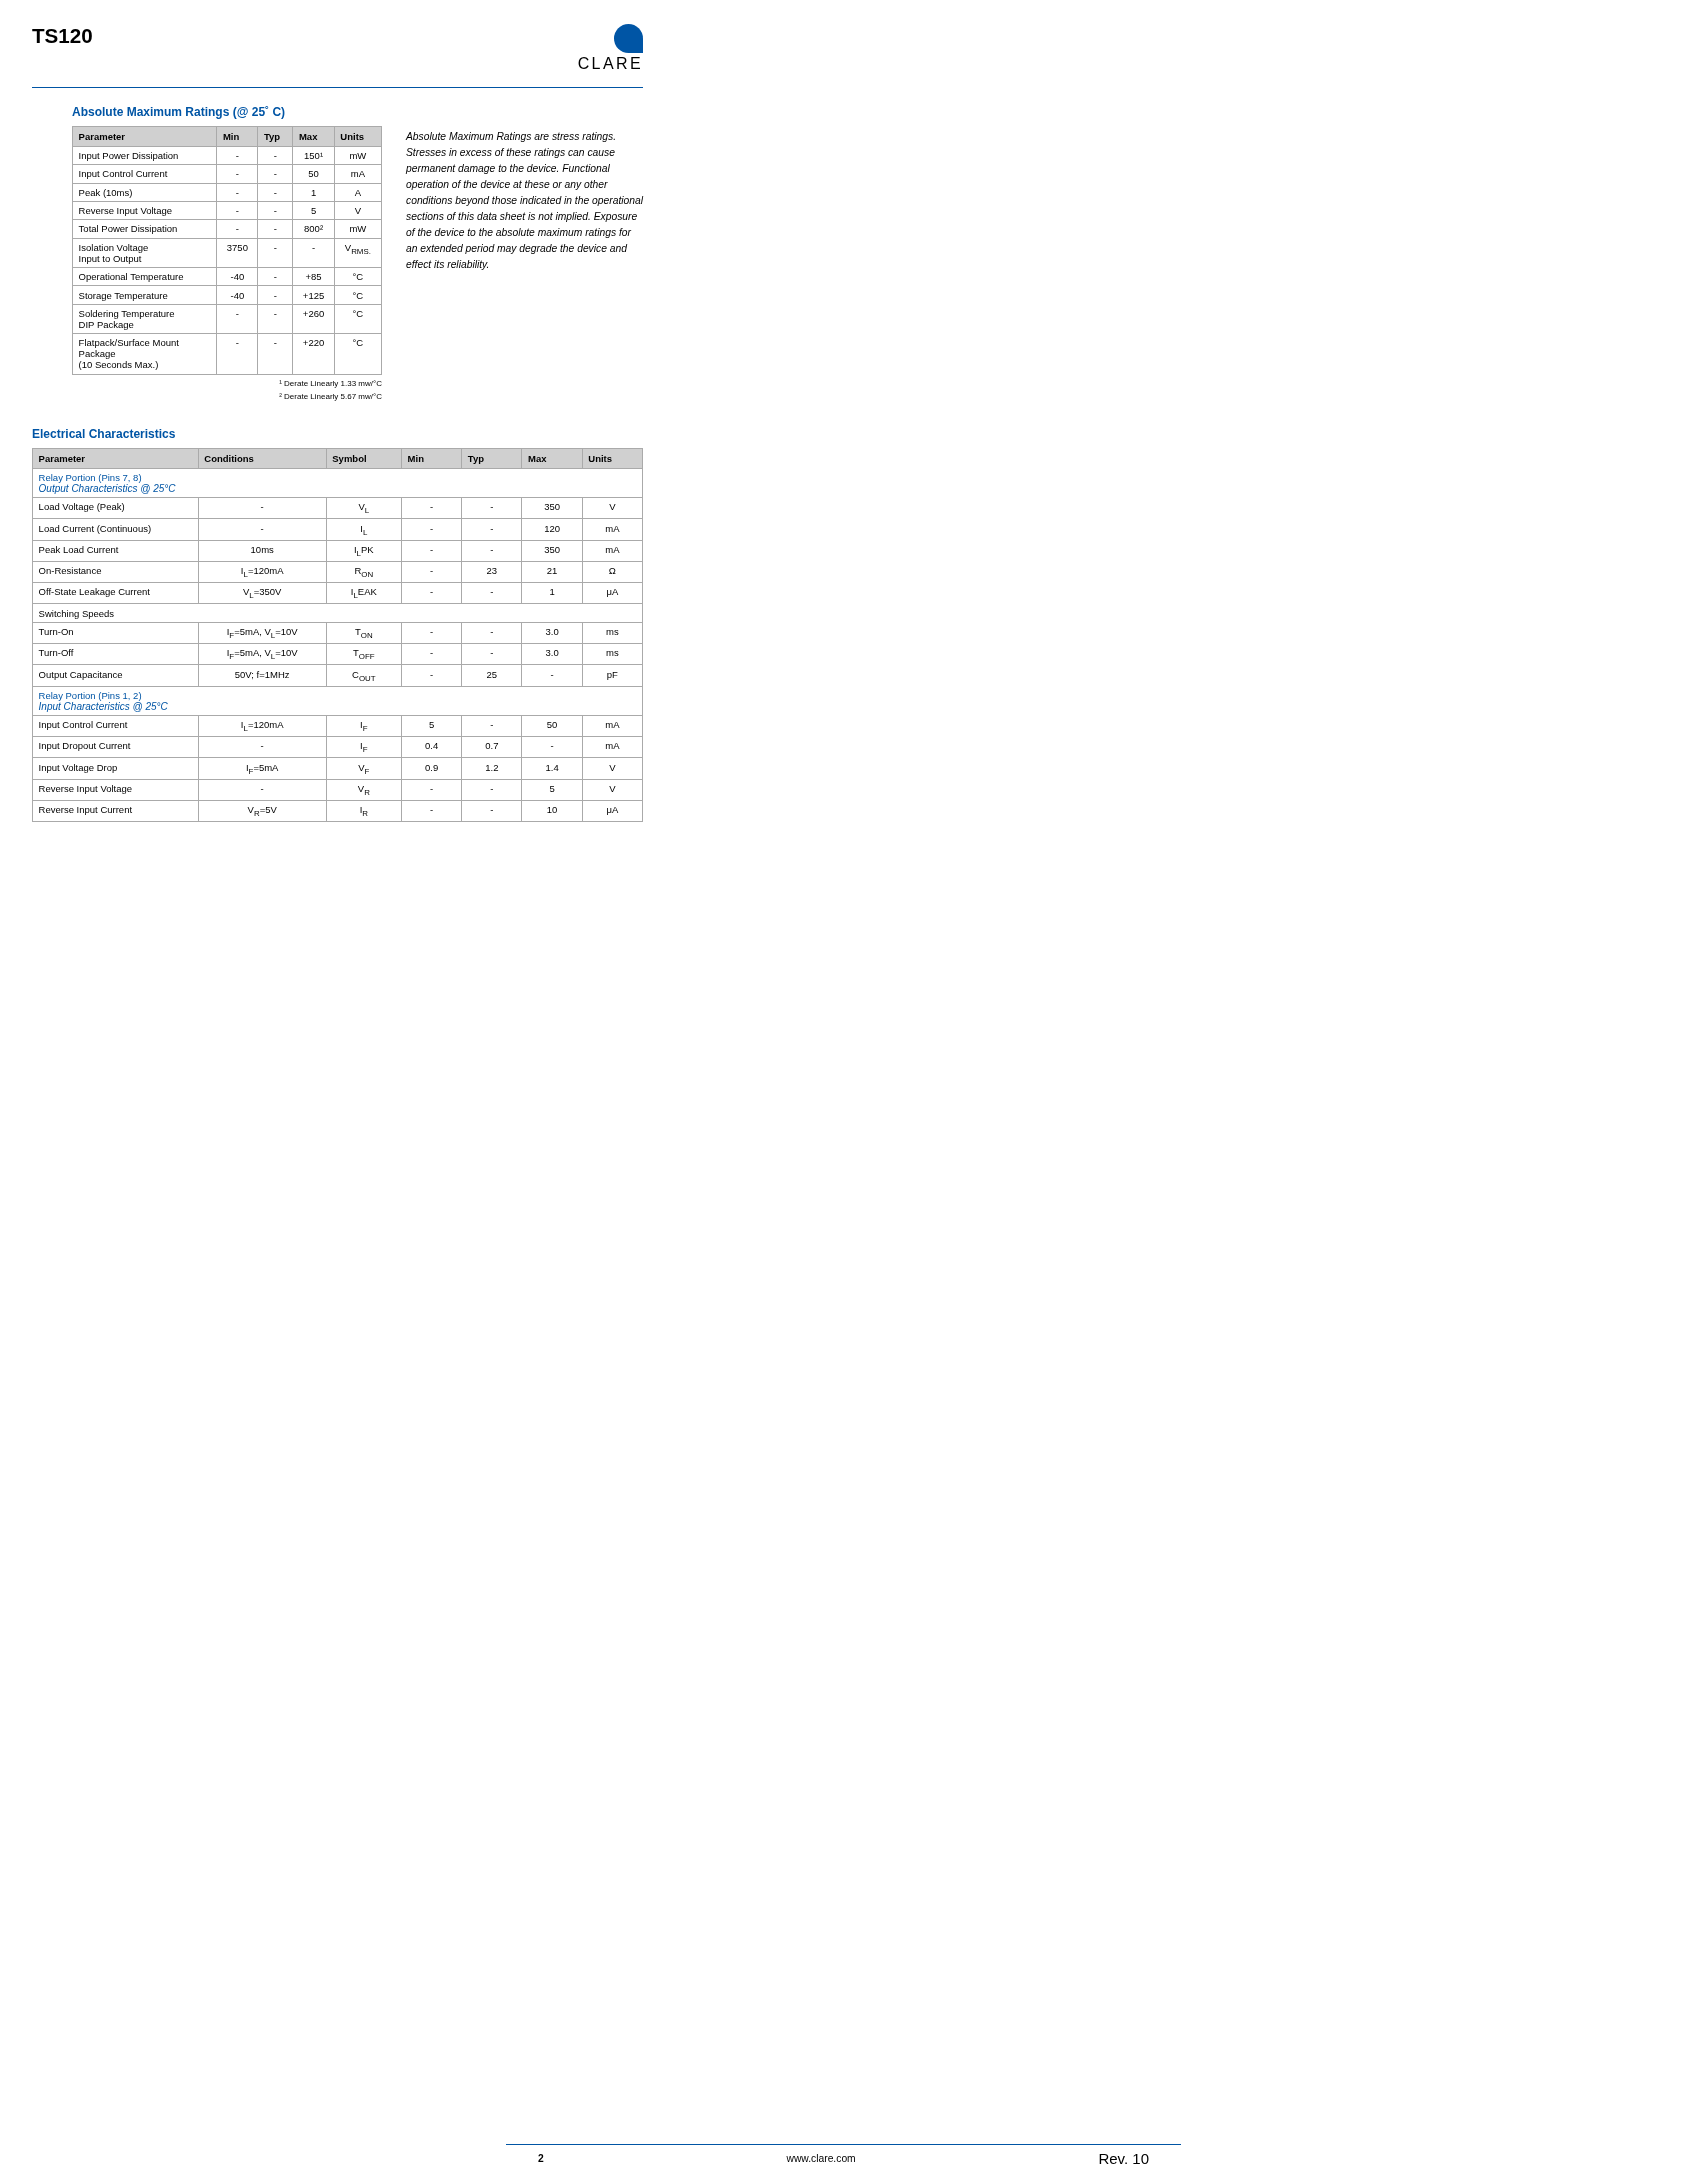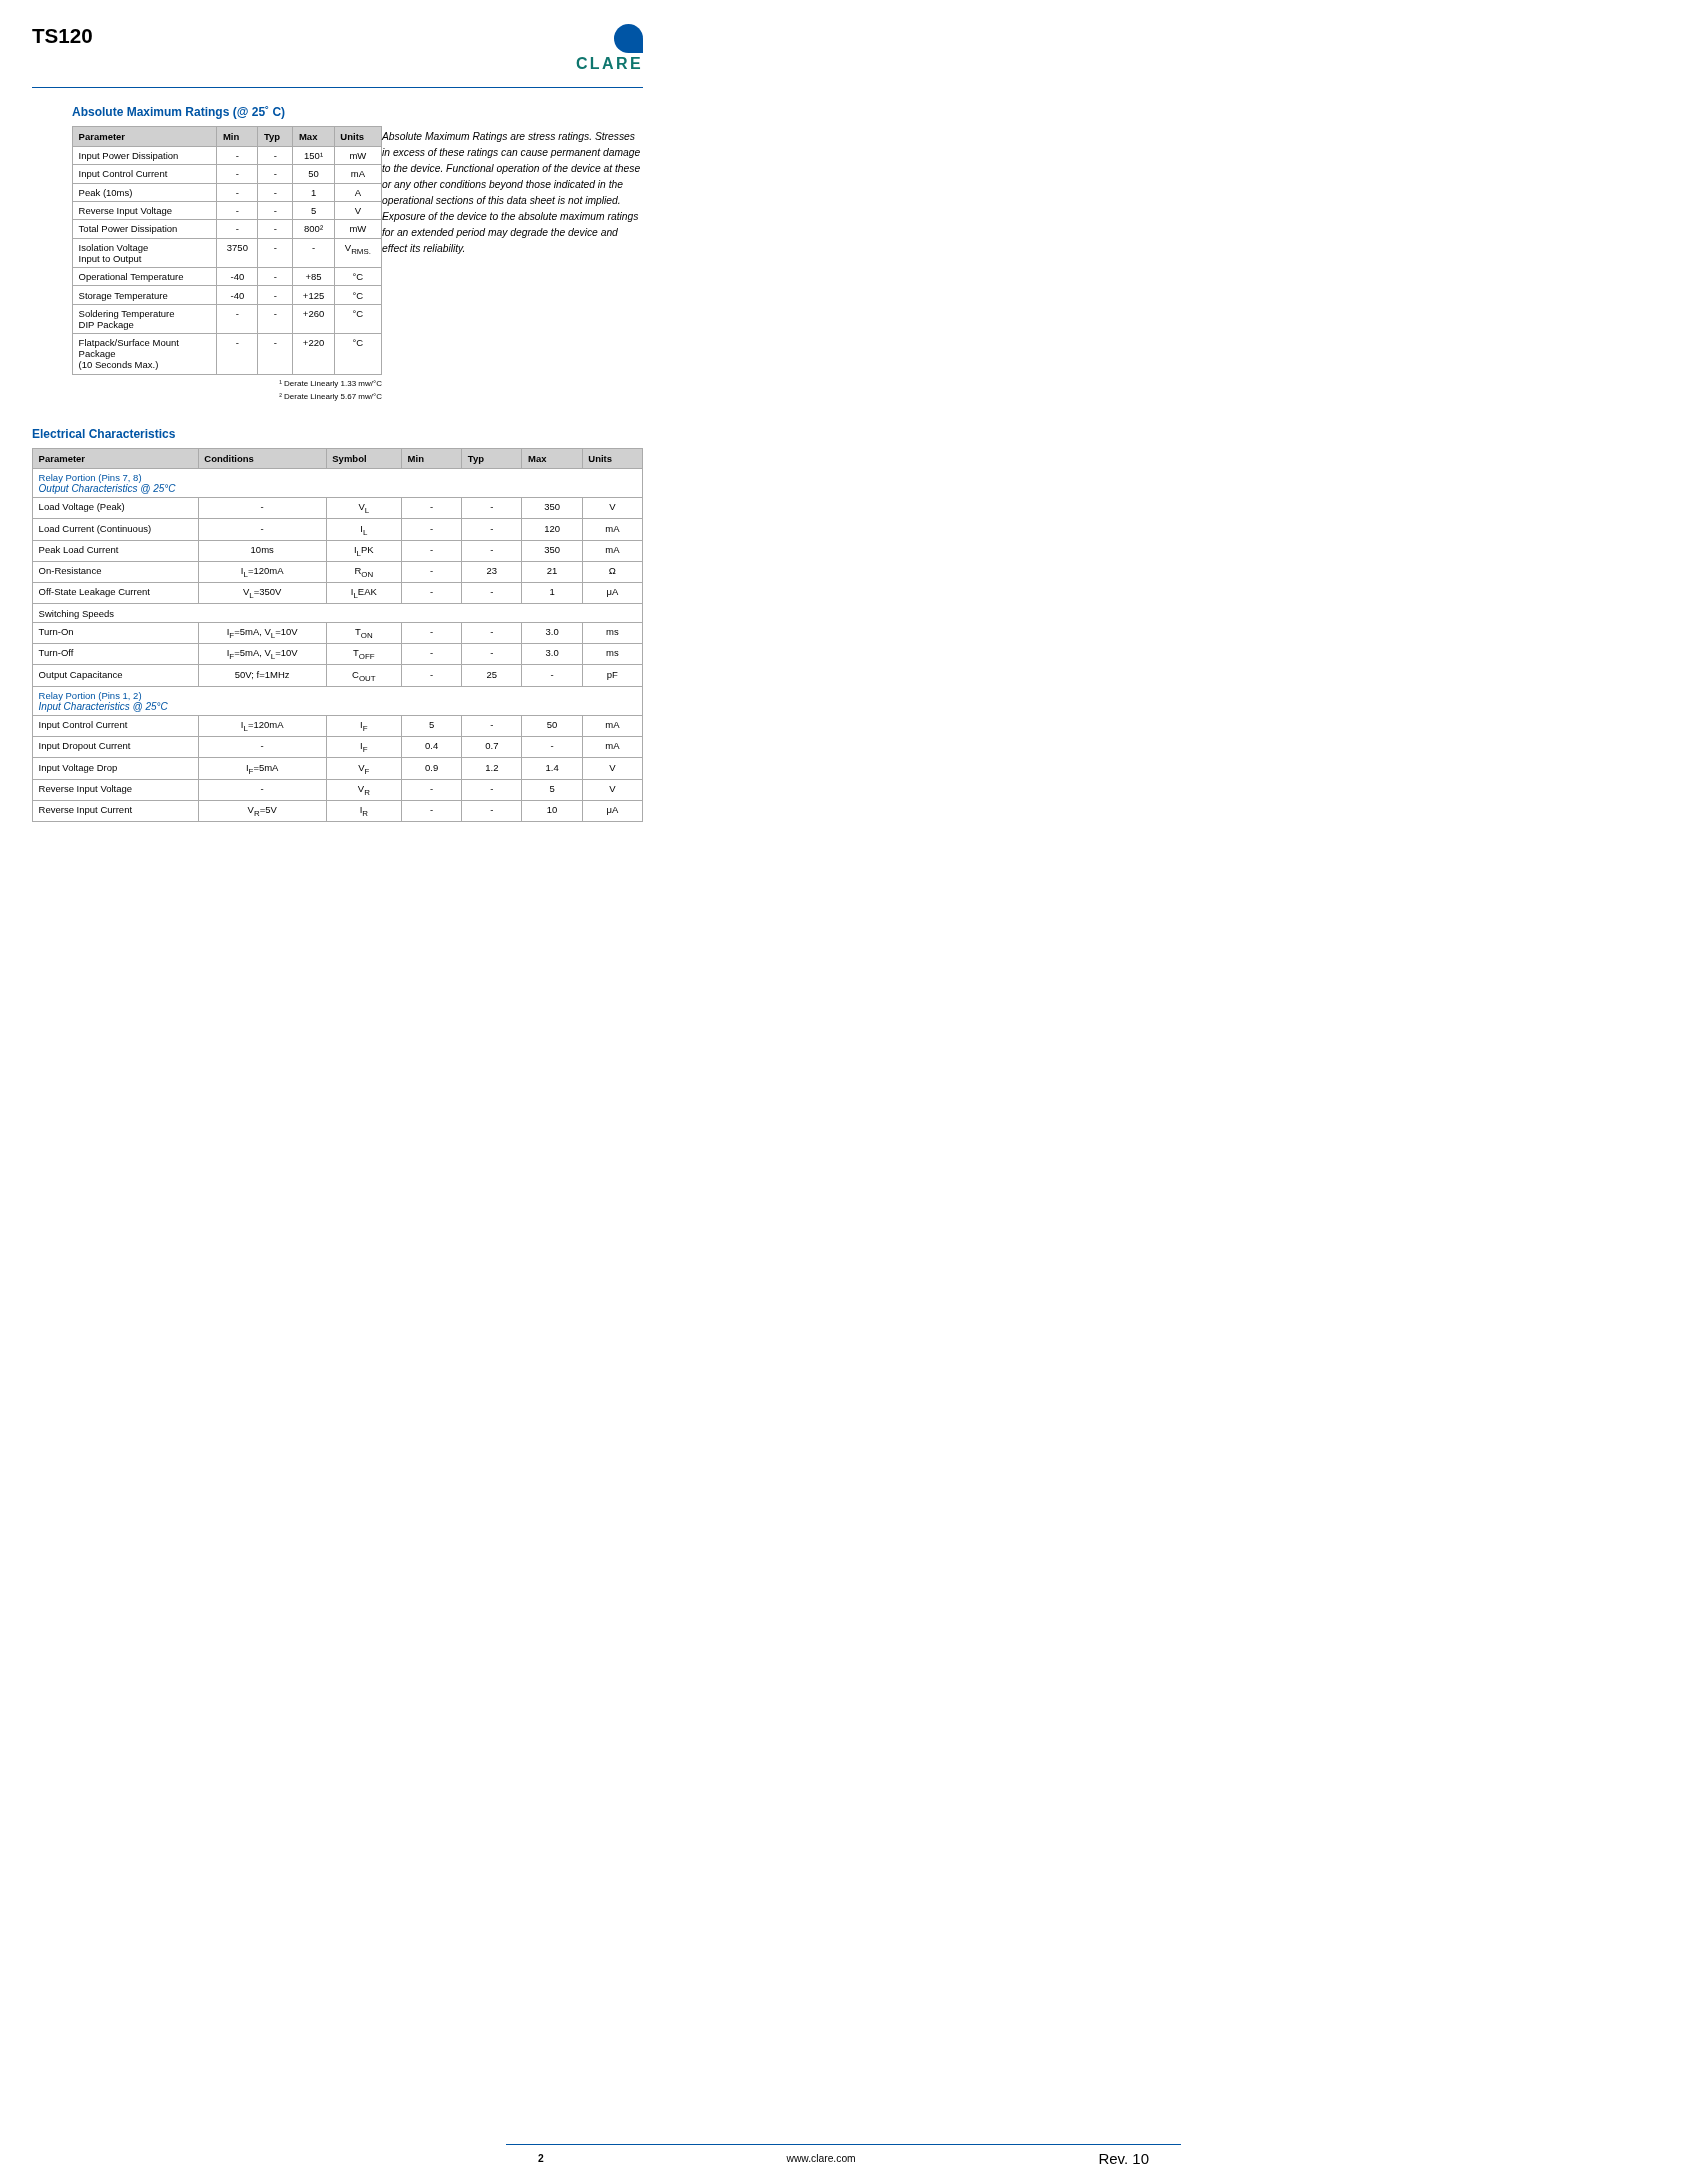--- a/index.html
+++ b/index.html
@@ -34,22 +34,22 @@
     }
     .logo-circle {
       width: 29px;
       height: 29px;
       background: #0055a5;
       border-radius: 50% 50% 0 50%;
       margin-bottom: 1.6px;
     }
     .logo-text {
       font-size: 16px;
-      font-weight: bold;
-      color: #0f766e;
+      font-weight: normal;
+      color: #000000;
       letter-spacing: 2.4px;
     }
     .header-line {
       border: none;
       border-top: 1.6px solid #0055a5;
       margin-bottom: 17.5px;
     }
 
     
     .section-title {
@@ -78,20 +78,21 @@
       padding: 3.2px 5.6px;
       font-size: 9.5px;
       text-align: center;
       vertical-align: top;
     }
     td.left { text-align: left; }
 
     
     .top-section {
       display: flex;
+      gap: 24px;
       margin-bottom: 24px;
       padding-left: 40px;
     }
     .top-table-area {
       flex: 0 0 auto;
       width: 310px;
     }
     .top-note-area {
       flex: 1;
       font-style: italic;

